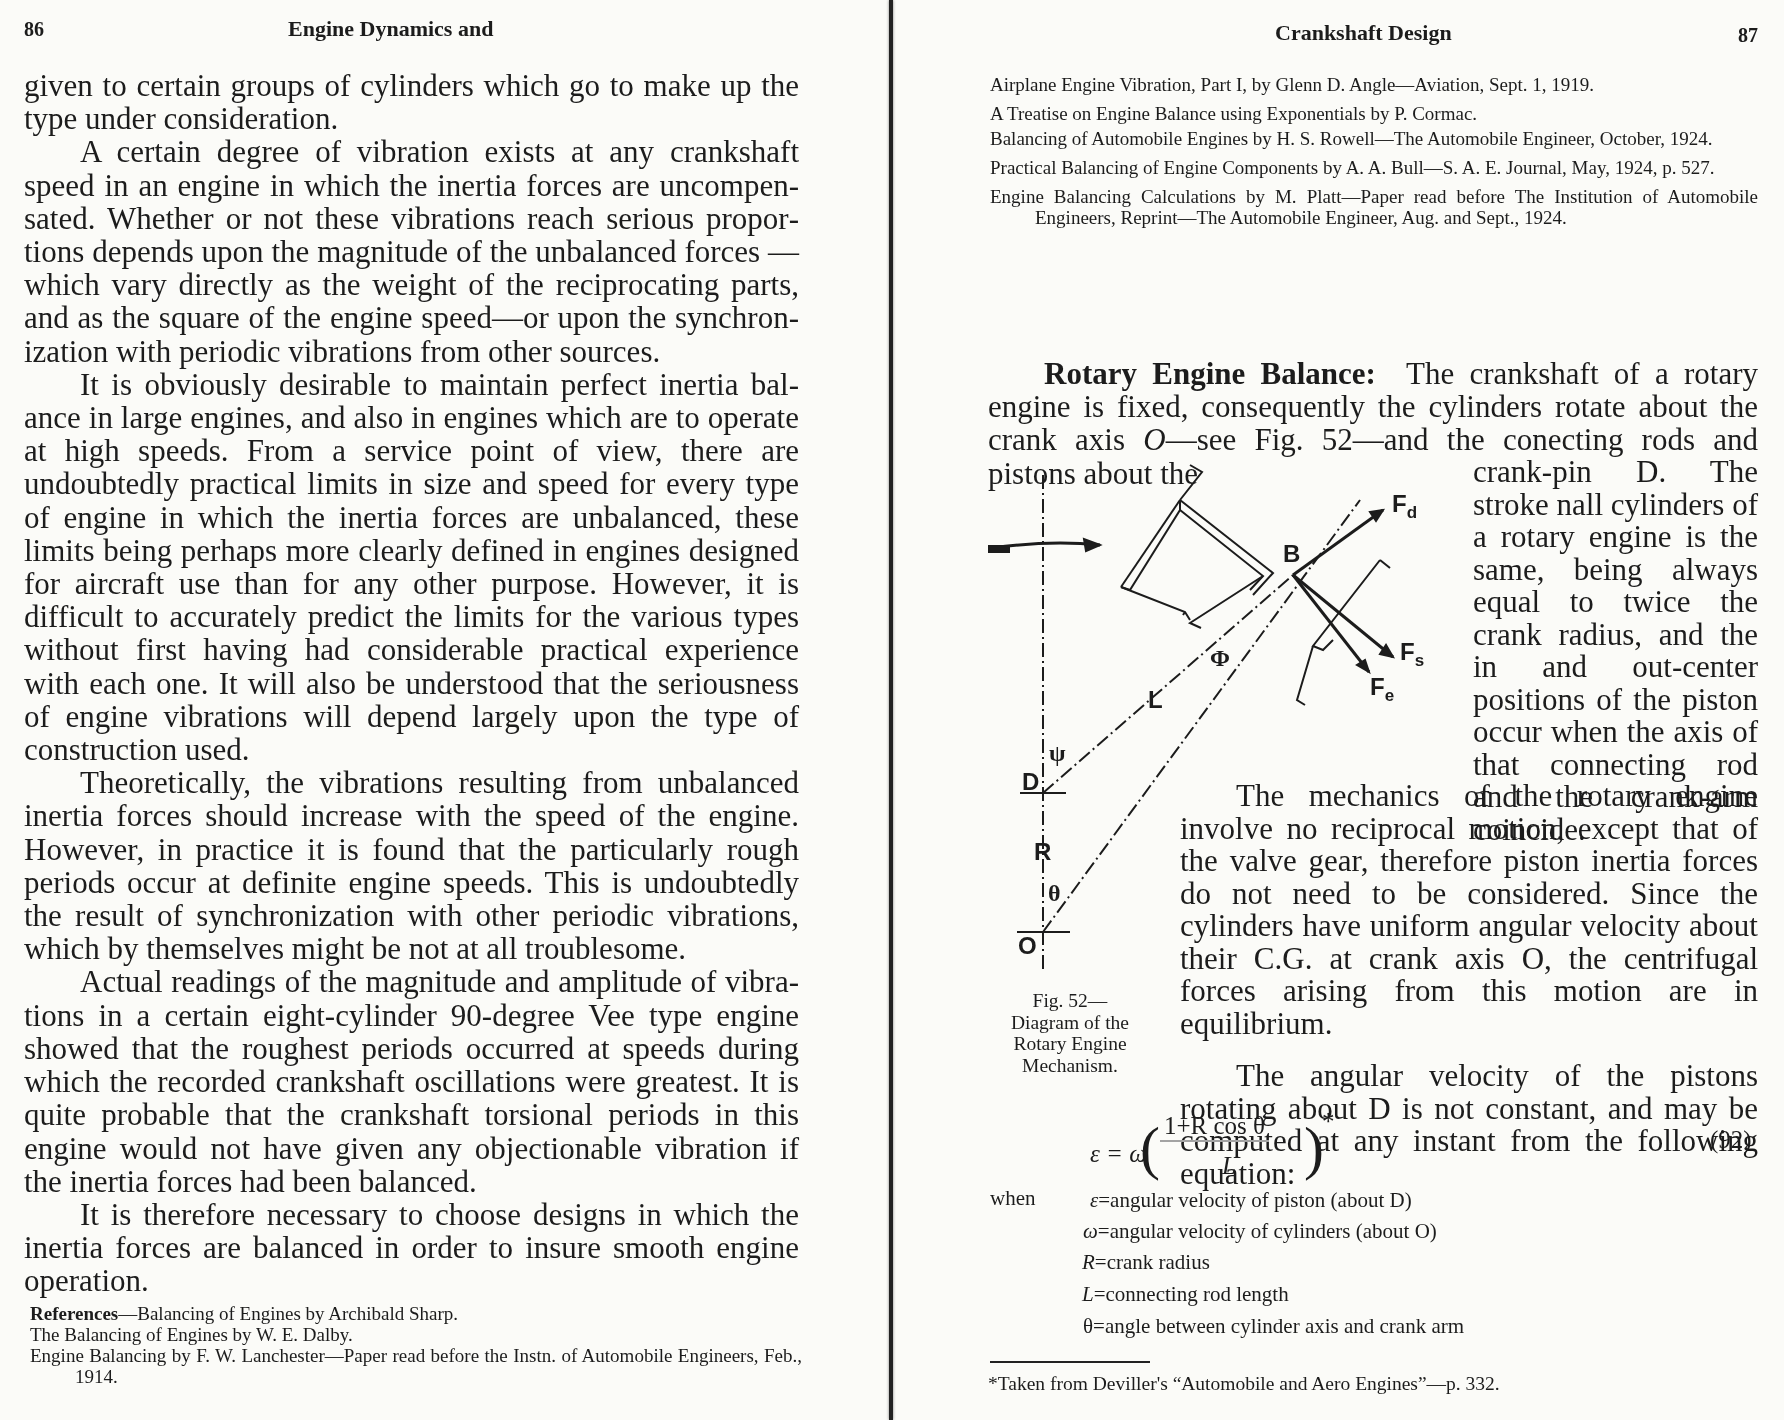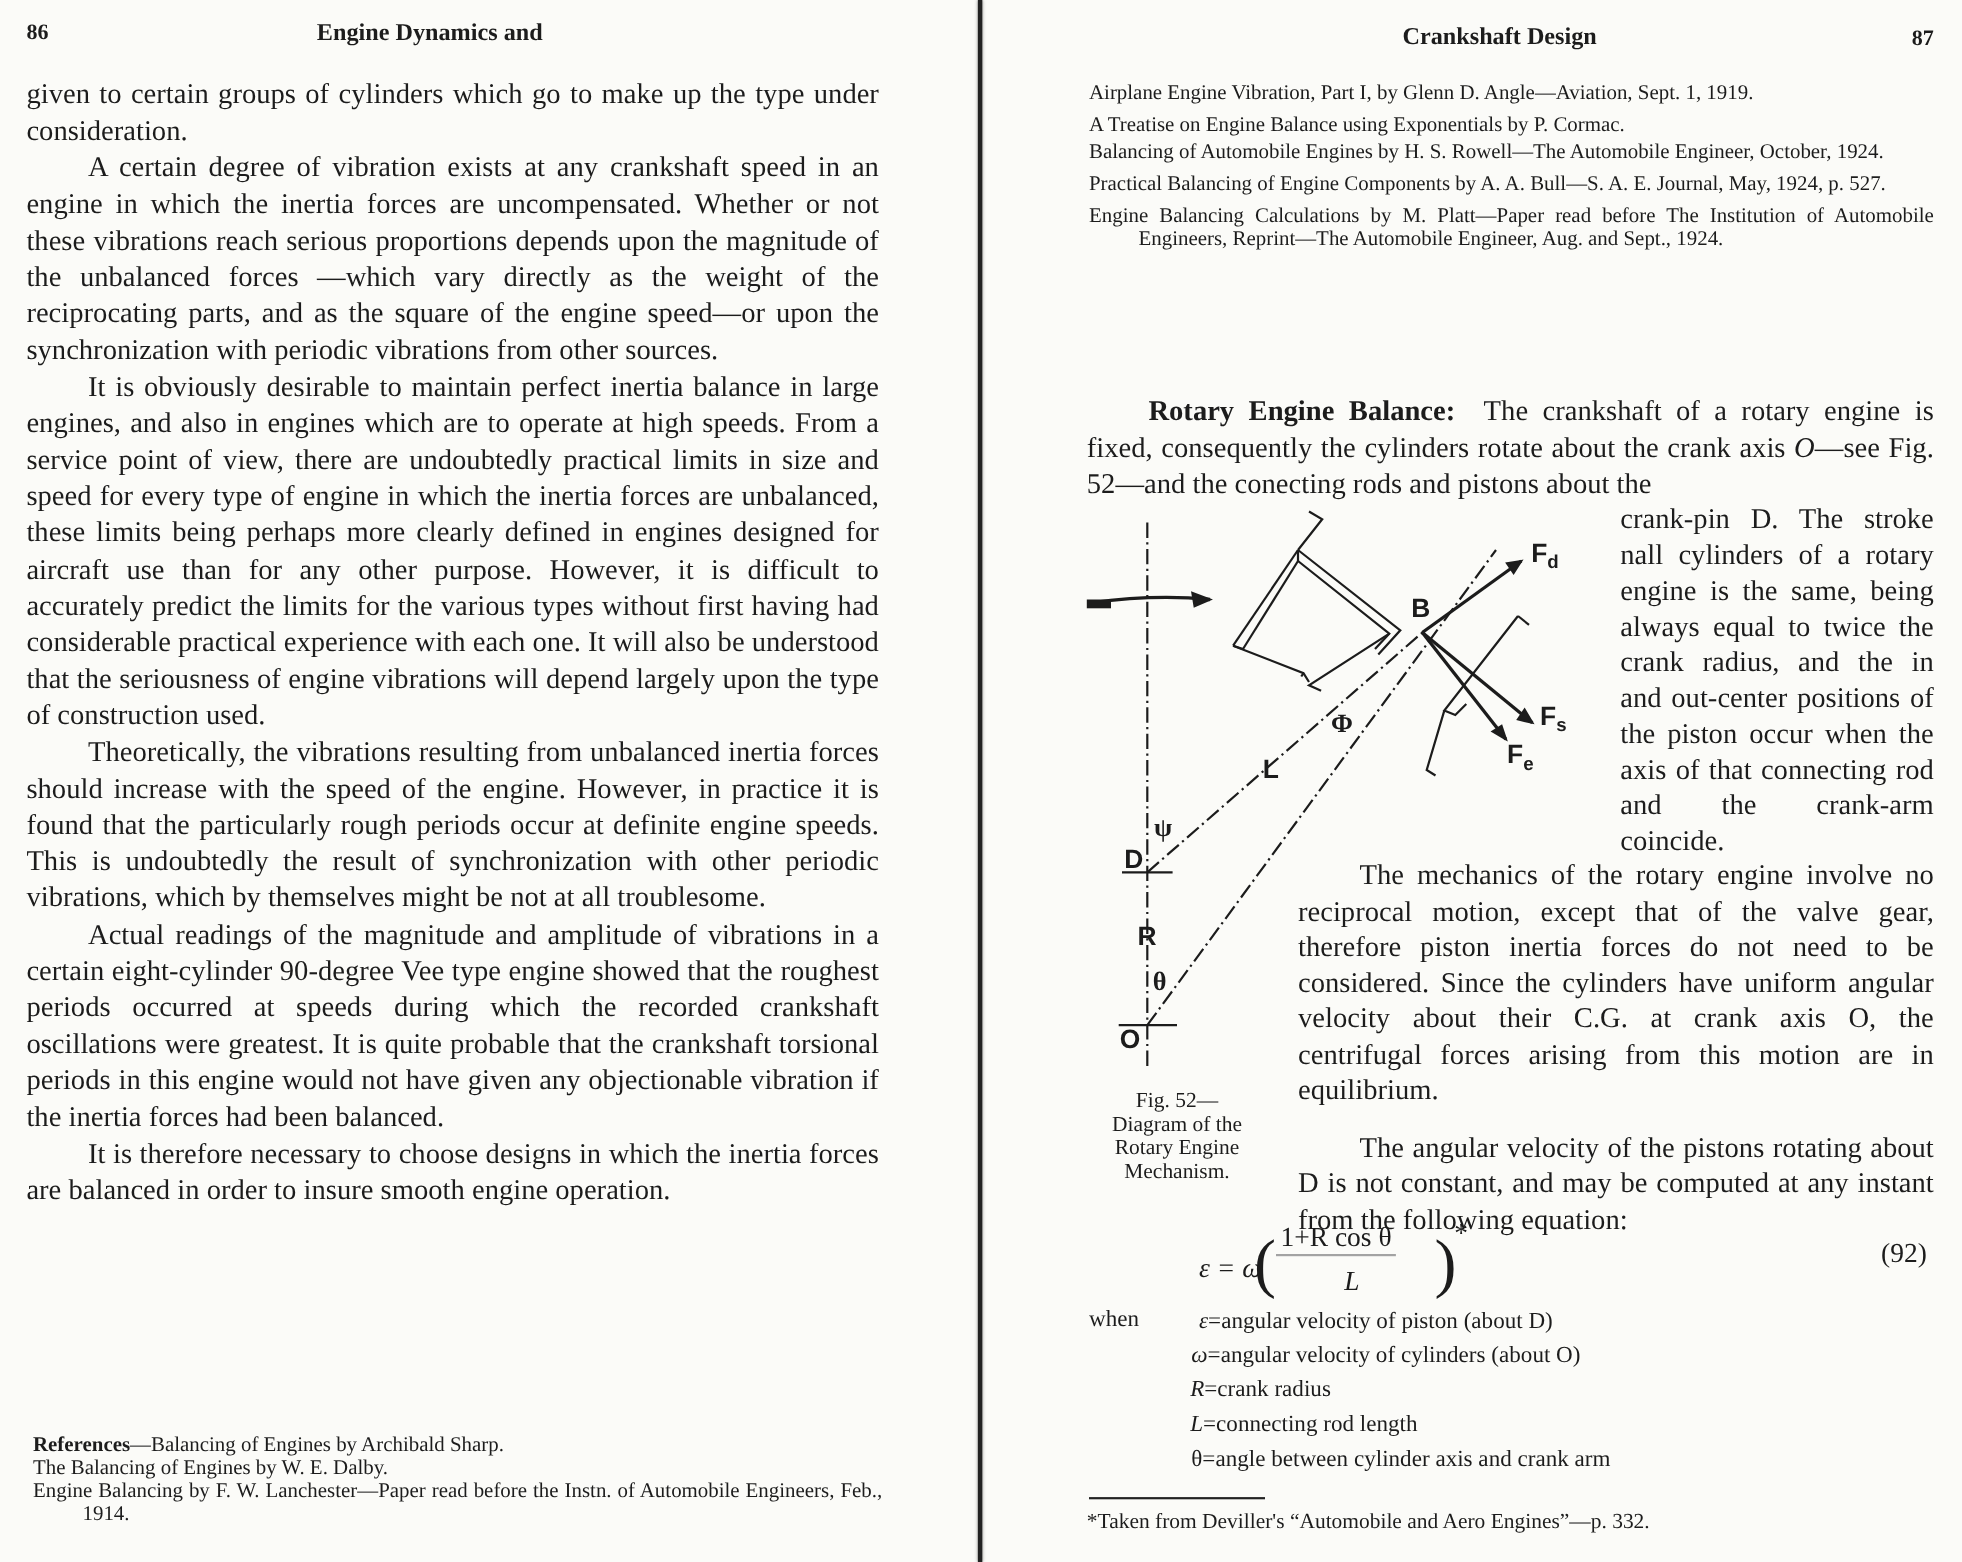--- a/index.html
+++ b/index.html
@@ -12,21 +12,21 @@
   .page { position:absolute; top:0; height:1420px; }
   #left-page { left:0; width:890px; }
   #right-page { left:896px; width:888px; }
   .gutter {
     position:absolute; left:889px; top:0; width:4px; height:1420px;
     background:#222; box-shadow:0 0 3px rgba(0,0,0,.5);
   }
   .pnum { position:absolute; font-weight:bold; font-size:20px; }
   .runhead { position:absolute; font-weight:bold; font-size:22px; }
   .body-text {
-    position:absolute; font-size:26px; line-height:33.2px;
+    position:absolute; font-size:31px; line-height:33.2px;
     text-align:justify; text-align-last:auto;
   }
   .body-text p { margin:0; }
   .indent { text-indent:56px; }
   .refs { position:absolute; font-size:19px; line-height:21px; }
   .refs .ref { padding-left:45px; text-indent:-45px; margin:0; text-align:justify; }
   .refs .ref.gap { margin-bottom:8px; }
   .bold { font-weight:bold; }
   i, .it { font-style:italic; }
   .fig-caption {

